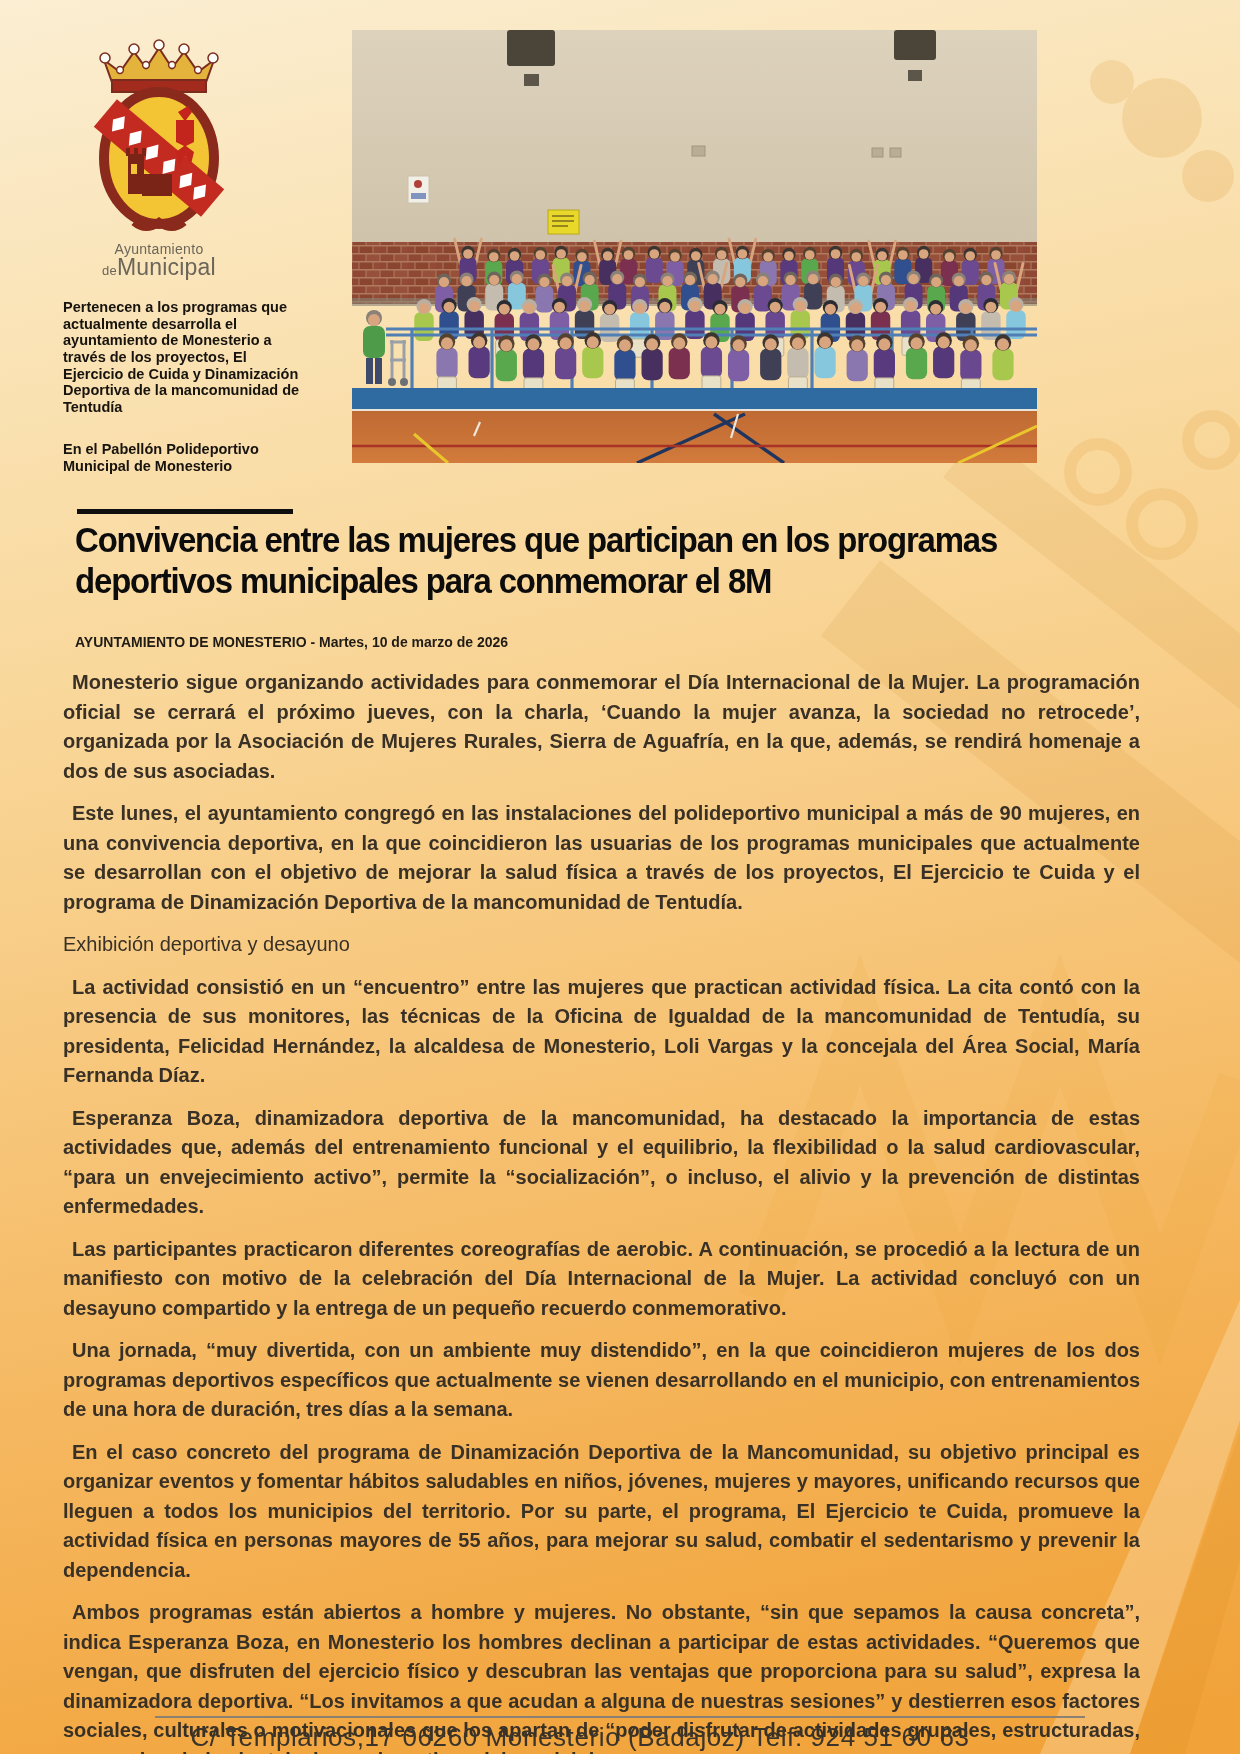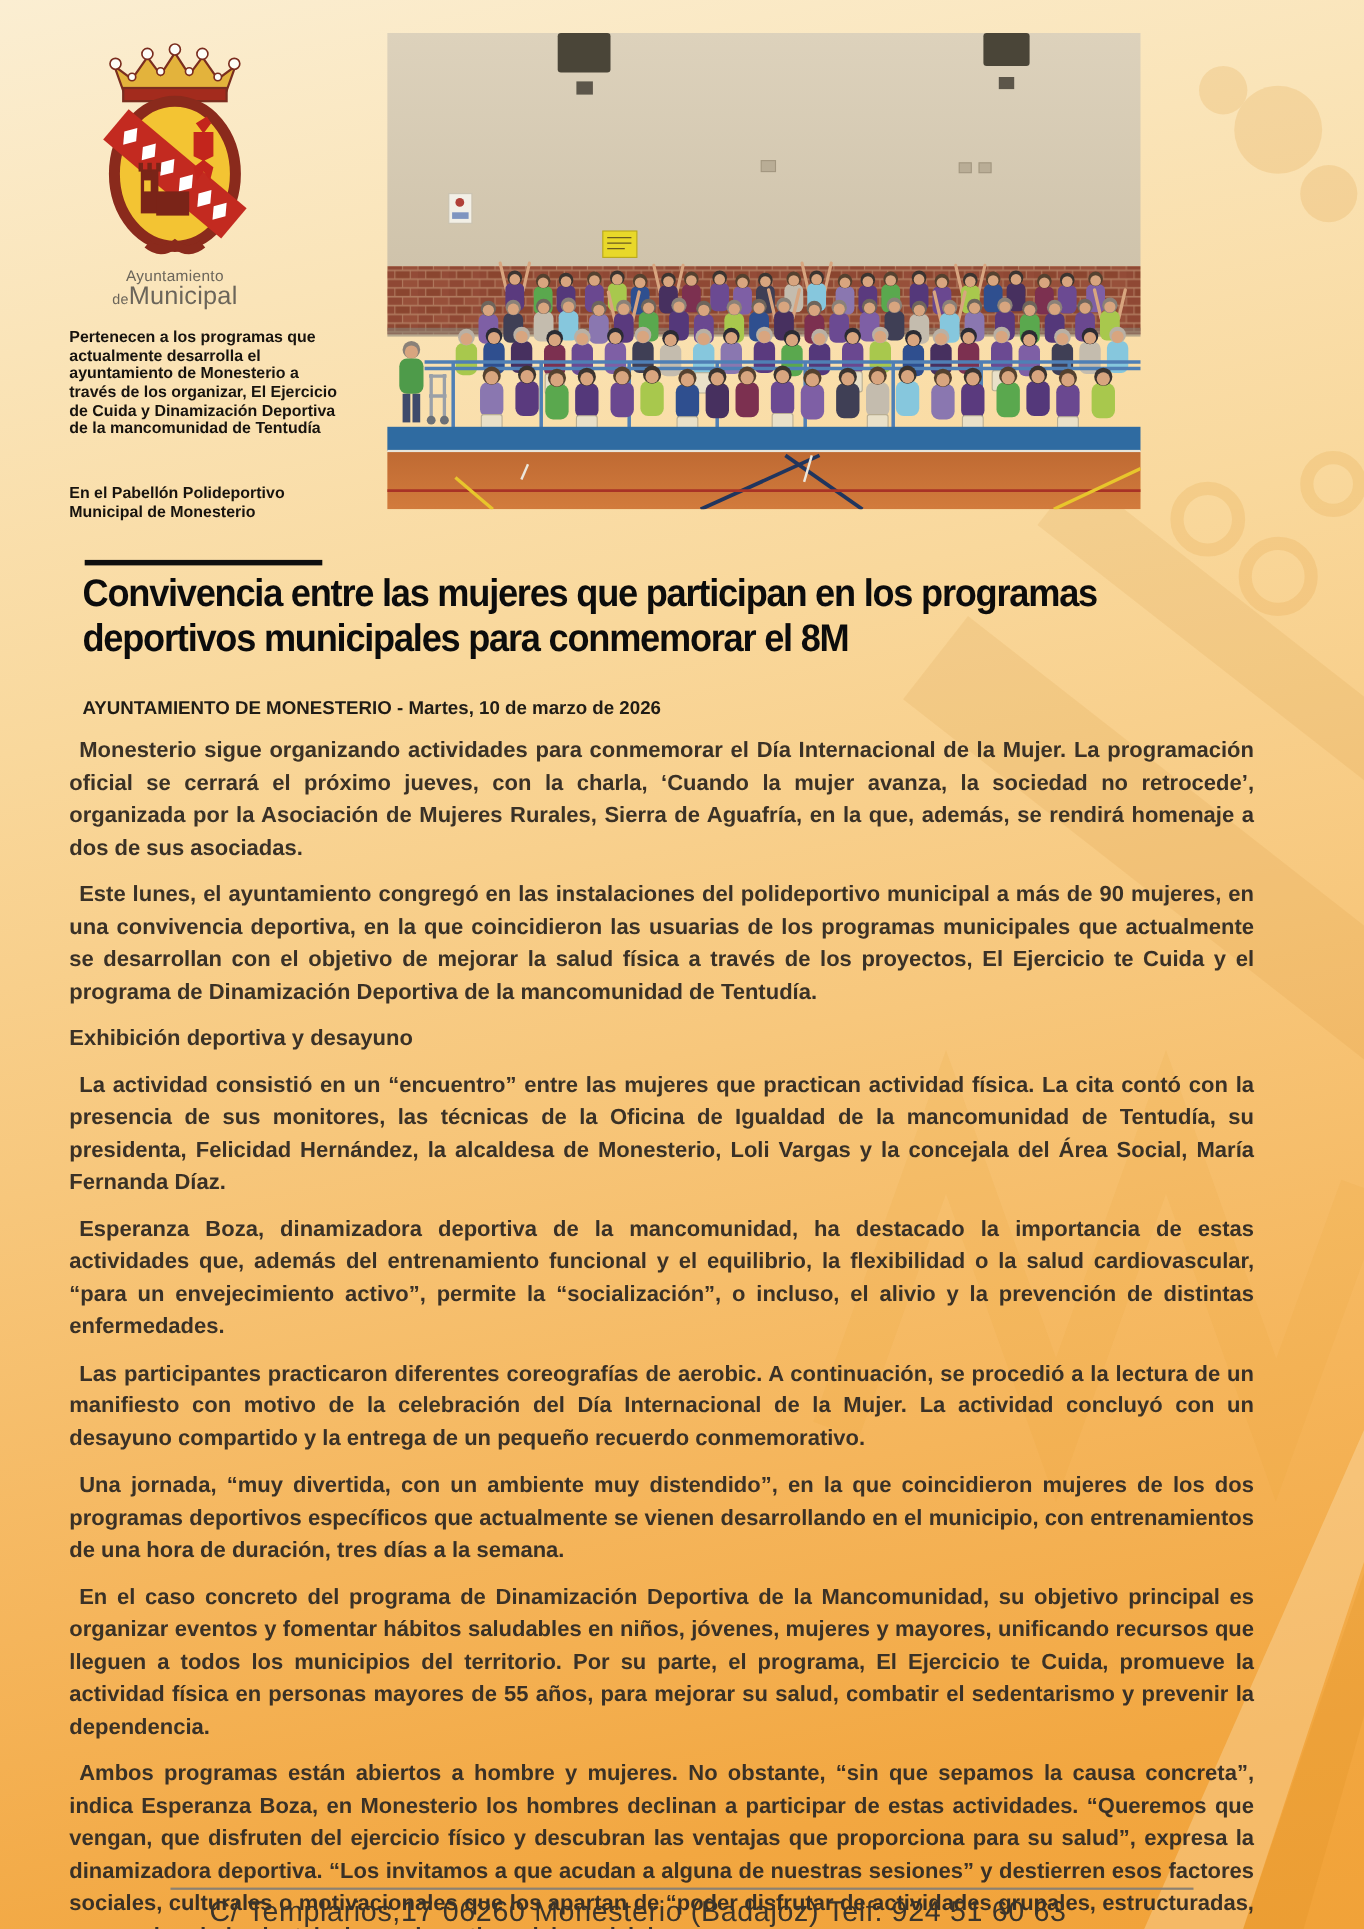--- a/index.html
+++ b/index.html
@@ -22,24 +22,24 @@
   
   .photo{position:absolute;left:352px;top:30px;width:685px;height:433px;}
   .photo svg{display:block;}
   
   .rule{position:absolute;left:77px;top:509px;width:216px;height:5px;background:#0f0f0f;}
   .headline{
     position:absolute;left:75px;top:520px;width:1005px;
     font-size:35px;font-weight:700;color:#0c0c0c;line-height:1.17;
     letter-spacing:-1.2px;transform:scaleX(.94);transform-origin:left top;
   }
-  .dateline{position:absolute;left:75px;top:634px;font-size:17px;font-weight:700;color:#201c15;}
+  .dateline{position:absolute;left:75px;top:634px;font-size:14px;font-weight:700;color:#201c15;}
   .article{position:absolute;left:63px;top:668px;width:1077px;font-size:20px;line-height:29.5px;color:#3a3126;text-align:justify;}
   .article p{margin:0 0 13px 0;text-indent:9px;font-weight:bold;}
-  .article h3{margin:2px 0 13px 0;font-size:20px;font-weight:700;color:#3a3126;}
+  .article h3{margin:2px 0 13px 0;font-size:20px;font-weight:400;color:#3a3126;}
   
   .footer-line{position:absolute;left:155px;top:1716px;width:930px;height:2px;background:#8b8172;}
   .footer-text{position:absolute;left:0;top:1722px;width:1160px;text-align:center;
     font-size:26px;color:#3b342a;letter-spacing:.6px;}
 </style>
 </head>
 <body>
 
 <div class="page">
 
@@ -107,21 +107,21 @@
         <rect x="47" y="128" width="6" height="10" fill="#f3c433"></rect>
       </g>
       <path d="M50 186 q12 10 25 0 q13 10 25 0" fill="none" stroke="#8a2a1c" stroke-width="8"></path>
     </svg>
     <div class="logo-text">
       <div class="l1">Ayuntamiento</div>
       <div class="l2"><span class="de">de</span><span>Municipal</span></div>
     </div>
   </div>
 
-  <div class="caption caption1">Pertenecen a los programas que actualmente desarrolla el ayuntamiento de Monesterio a través de los organizar, El Ejercicio de Cuida y Dinamización Deportiva de la mancomunidad de Tentudía</div>
+  <div class="caption caption1">Pertenecen a los programas que actualmente desarrolla el ayuntamiento de Monesterio a través de los proyectos, El Ejercicio de Cuida y Dinamización Deportiva de la mancomunidad de Tentudía</div>
   <div class="caption caption2">En el Pabellón Polideportivo Municipal de Monesterio</div>
 
   <div class="photo">
     <svg width="685" height="433" viewBox="0 0 685 433">
       <defs>
         <pattern id="bricks" width="28" height="16" patternUnits="userSpaceOnUse">
           <rect width="28" height="16" fill="#b07a5e"></rect>
           <rect x="0.5" y="0.5" width="13" height="6.5" fill="#8f4834"></rect>
           <rect x="14.5" y="0.5" width="13" height="6.5" fill="#97503a"></rect>
           <rect x="7.5" y="8.5" width="13" height="6.5" fill="#8a452f"></rect>

